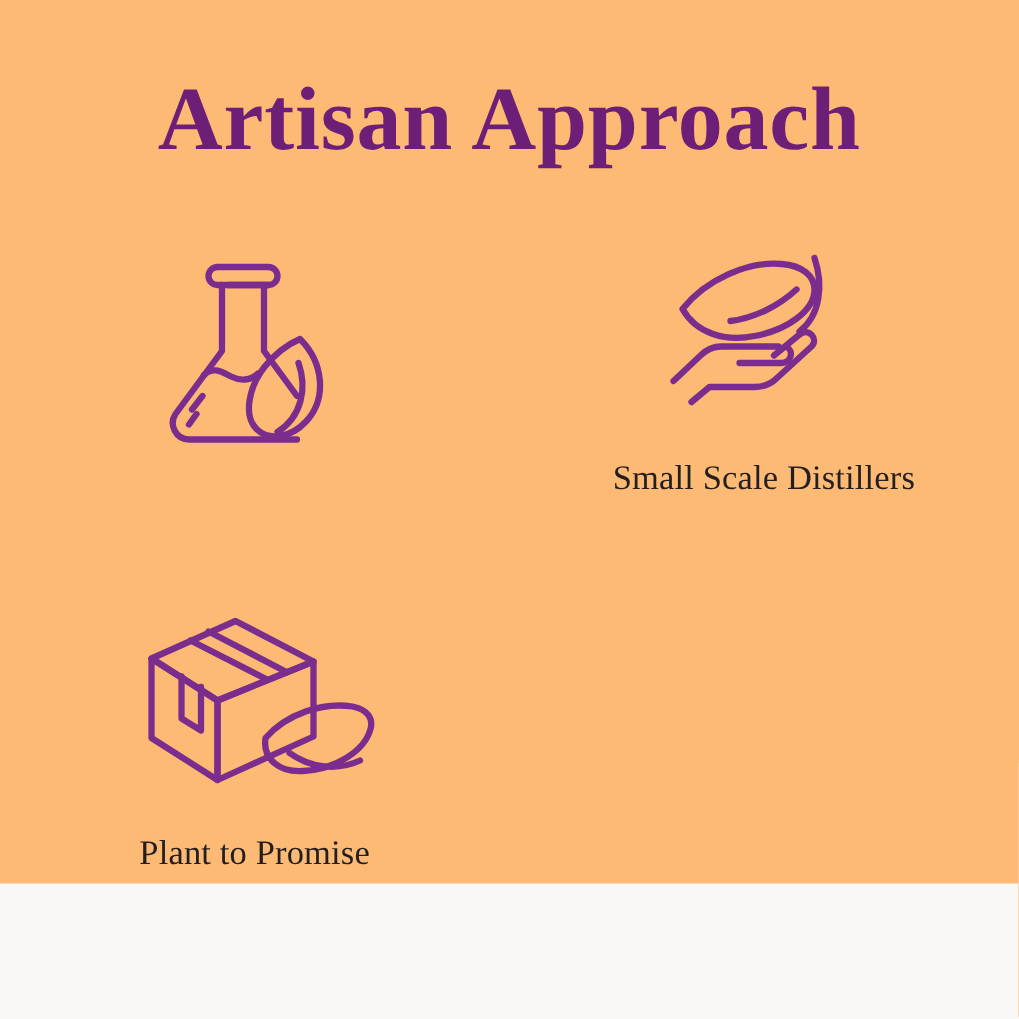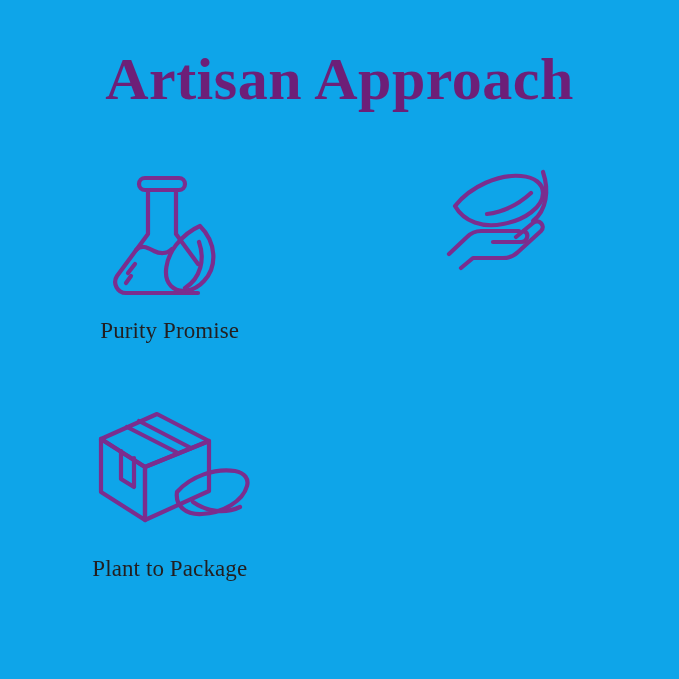--- a/index.html
+++ b/index.html
@@ -10,22 +10,22 @@
   body {
     width: 679px;
     height: 679px;
     background: #f9f8f7;
     font-family: "Liberation Serif", "DejaVu Serif", serif;
     overflow: hidden;
   }
   .panel {
     position: relative;
     width: 679px;
-    height: 679px;
-    background: #0ea5e9;
+    height: 589px;
+    background: #fdba74;
     box-sizing: border-box;
   }
   .page-title {
     position: absolute;
     top: 44px;
     left: 0;
     width: 679px;
     text-align: center;
     font-family: "Liberation Serif", "DejaVu Serif", serif;
     font-weight: bold;
@@ -108,41 +108,41 @@
           <path d="M31 86 c6 -6 12 -2 18 1 c6 3 13 3 18 -2"></path>
 
           <path d="M30 100 l-7 9"></path>
           <path d="M26 112 l-5 7"></path>
 
           <path d="M95 62 c16 16 18 40 4 55 c-10 11 -25 13 -33 5 c-9 -9 -5 -28 5 -41 c8 -10 17 -16 24 -19 z"></path>
 
           <path d="M94 78 c6 17 2 36 -14 46"></path>
         </svg>
       </div>
-      <div class="cell-label">Purity Promise</div>
     </div>
 
 
     <div class="cell row2">
       <div class="cell-icon">
         <svg width="136" height="116" viewBox="0 0 136 116" fill="none" stroke="#7b2d8e" stroke-width="4.2" stroke-linecap="round" stroke-linejoin="round">
 
           <path d="M14 44 c16 -20 44 -32 66 -30 c14 1 22 8 22 17 c0 14 -18 27 -40 31 c-20 4 -39 -2 -48 -18 z"></path>
 
           <path d="M46 52 c16 -2 32 -10 44 -21"></path>
 
           <path d="M102 10 c6 18 4 38 -10 49"></path>
 
           <path d="M8 92 l18 -17 c4 -4 9 -6 14 -6 h38"></path>
 
           <path d="M52 80 h28 c6 0 9 -8 3 -11"></path>
 
           <path d="M20 106 l12 -10 h30 c6 0 11 -2 15 -6 l23 -21 c5 -5 -2 -13 -8 -8 l-17 14"></path>
         </svg>
       </div>
+      <div class="cell-label">Small Scale Distillers</div>
     </div>
 
     <div class="cell row2">
       <div class="cell-icon">
         <svg width="150" height="120" viewBox="0 0 150 120" fill="none" stroke="#7b2d8e" stroke-width="4.2" stroke-linecap="round" stroke-linejoin="round">
 
           <path d="M6 29 v53 l44 28 v-53 z"></path>
 
           <path d="M6 29 L62 4 l52 27 l-64 26 z"></path>
 
@@ -151,17 +151,17 @@
           <path d="M32 17 l51 26"></path>
           <path d="M44 11 l52 27"></path>
 
           <path d="M26 41 v28 l13 8 v-29"></path>
 
           <path d="M82 82 c14 -16 38 -24 58 -21 c10 2 14 8 12 15 c-4 15 -24 27 -45 28 c-16 1 -27 -8 -25 -22 z"></path>
 
           <path d="M98 92 c14 10 32 12 47 5"></path>
         </svg>
       </div>
-      <div class="cell-label">Plant to Package</div>
+      <div class="cell-label">Plant to Promise</div>
     </div>
 
   </div>
 </div>
 
 </body></html>

